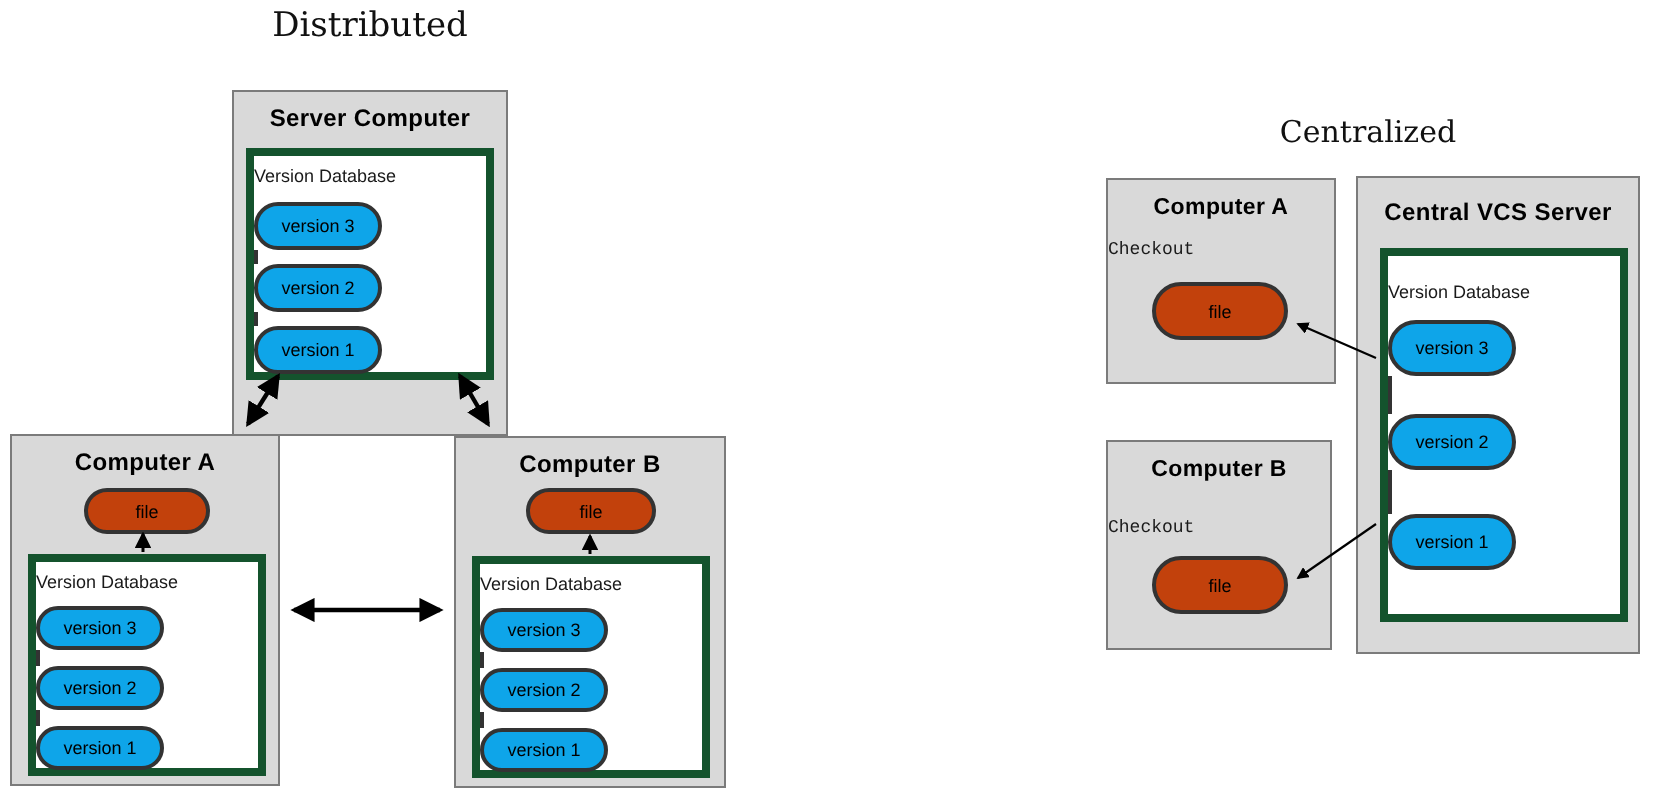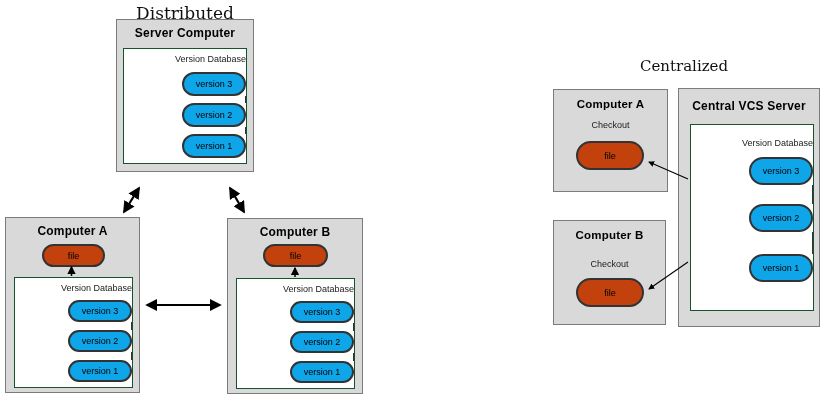--- a/index.html
+++ b/index.html
@@ -13,45 +13,45 @@
   }
   .diagram-title.small{font-size:15px;text-align:center;}
   .gray-box{
     position:absolute;background:#d9d9d9;border:1px solid #7b7b7b;box-sizing:border-box;
   }
   .box-title{
     text-align:center;font-weight:bold;font-size:12px;margin-top:6px;letter-spacing:.2px;
   }
   .box-title.sm{font-size:11.5px;margin-top:8px;}
   .white-box{
-    position:absolute;background:#ffffff;border:1px solid #14532d;box-sizing:border-box;
-    display:flex;flex-direction:column;align-items:flex-end;
+    position:absolute;background:#ffffff;border:4px solid #14532d;box-sizing:border-box;
+    display:flex;flex-direction:column;align-items:flex-start;
   }
   .db-label{font-size:9px;color:#1a1a1a;}
   .pill{
     box-sizing:border-box;border:2px solid #333;border-radius:13px;
     display:flex;align-items:center;justify-content:center;
     font-size:9px;color:#000;flex:0 0 auto;
   }
   .pill.green{background:#0ea5e9;width:64px;height:24px;}
   .pill.green.sm{height:22px;}
   .pill.green.tall{height:28px;border-radius:14px;}
   .pill.blue{background:#c2410c;position:absolute;}
   .connector{width:1.5px;background:#333;flex:0 0 auto;}
-  .checkout-label{position:absolute;font-size:9px;width:100%;text-align:center;color:#1a1a1a;}
+  .checkout-label{position:absolute;font-size:9px;width:100%;color:#1a1a1a;font-family:Liberation Mono, monospace;}
   .arrow-layer{position:absolute;left:0;top:0;pointer-events:none;}
 </style>
 </head>
 <body>
 
 <div class="canvas">
 
   <div class="diagram-title" style="left:96px;top:3px;width:178px">Distributed</div>
 
-  <div class="gray-box" style="left:116px;top:19px;width:138px;height:153px">
+  <div class="gray-box" style="left:116px;top:45px;width:138px;height:173px">
     <div class="box-title">Server Computer</div>
     <div class="white-box" style="left:6px;top:28px;width:124px;height:116px;padding-top:5px">
       <div class="db-label">Version Database</div>
       <div class="pill green" style="margin-top:8px">version 3</div>
       <div class="connector" style="height:7px"></div>
       <div class="pill green">version 2</div>
       <div class="connector" style="height:7px"></div>
       <div class="pill green">version 1</div>
     </div>
   </div>

